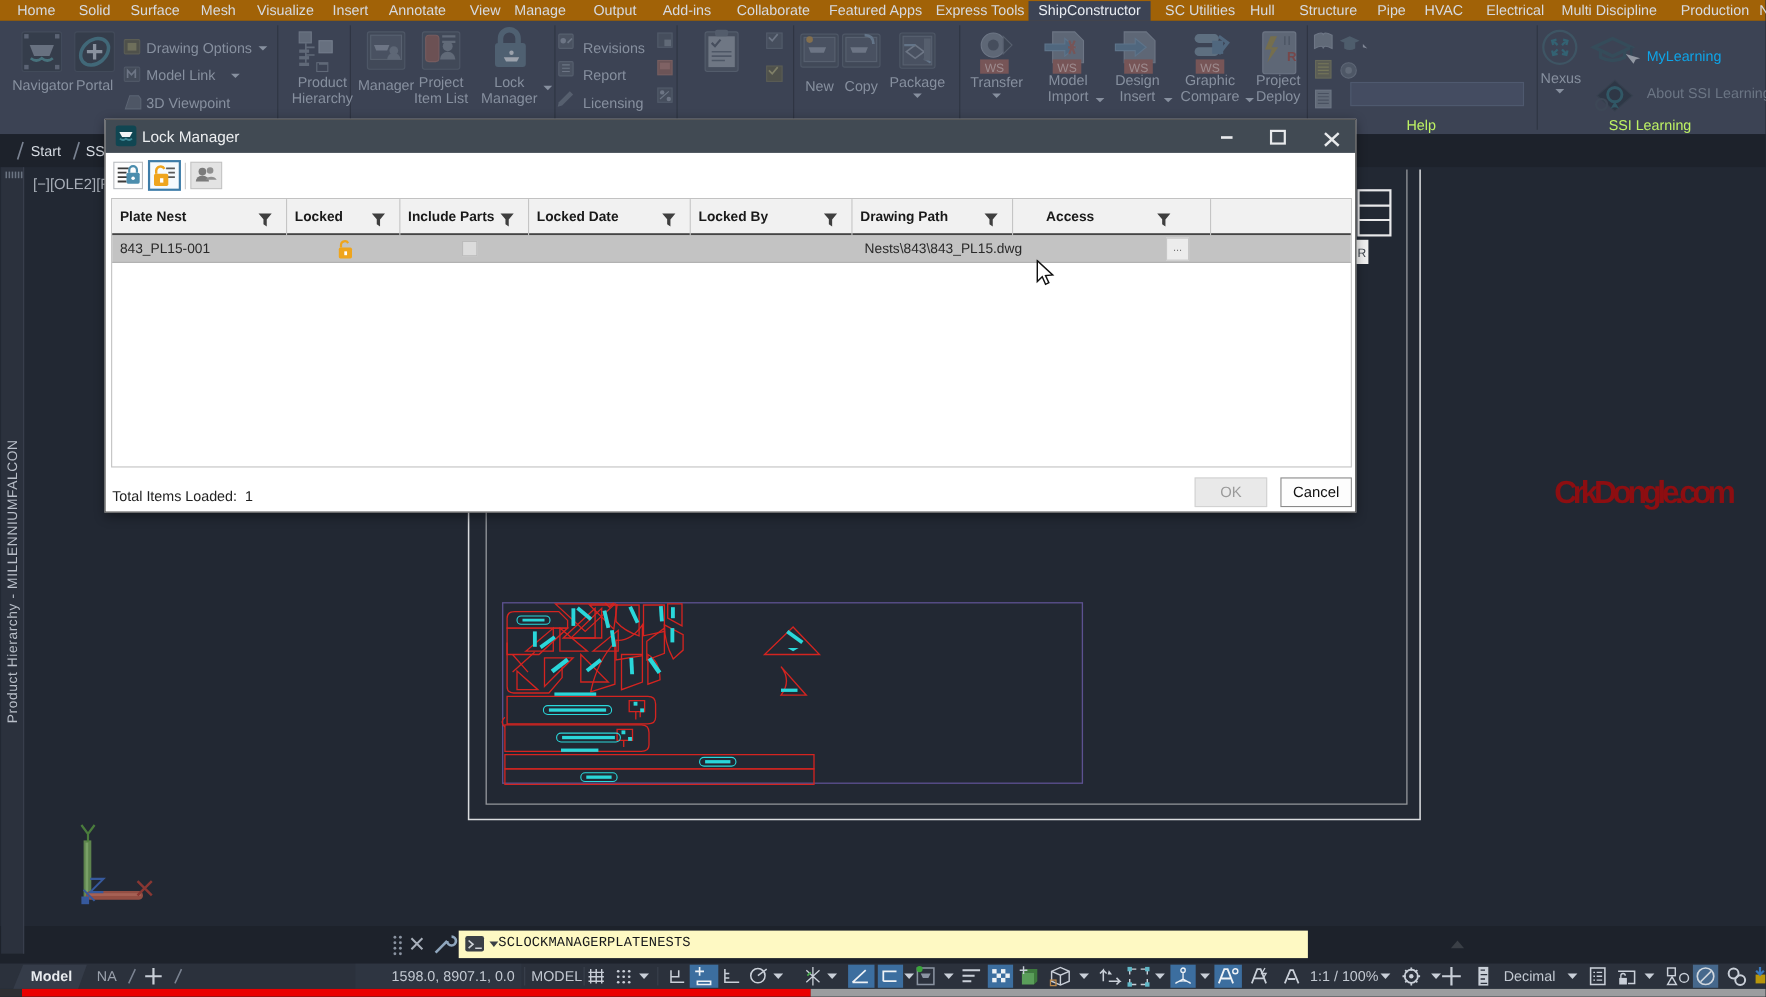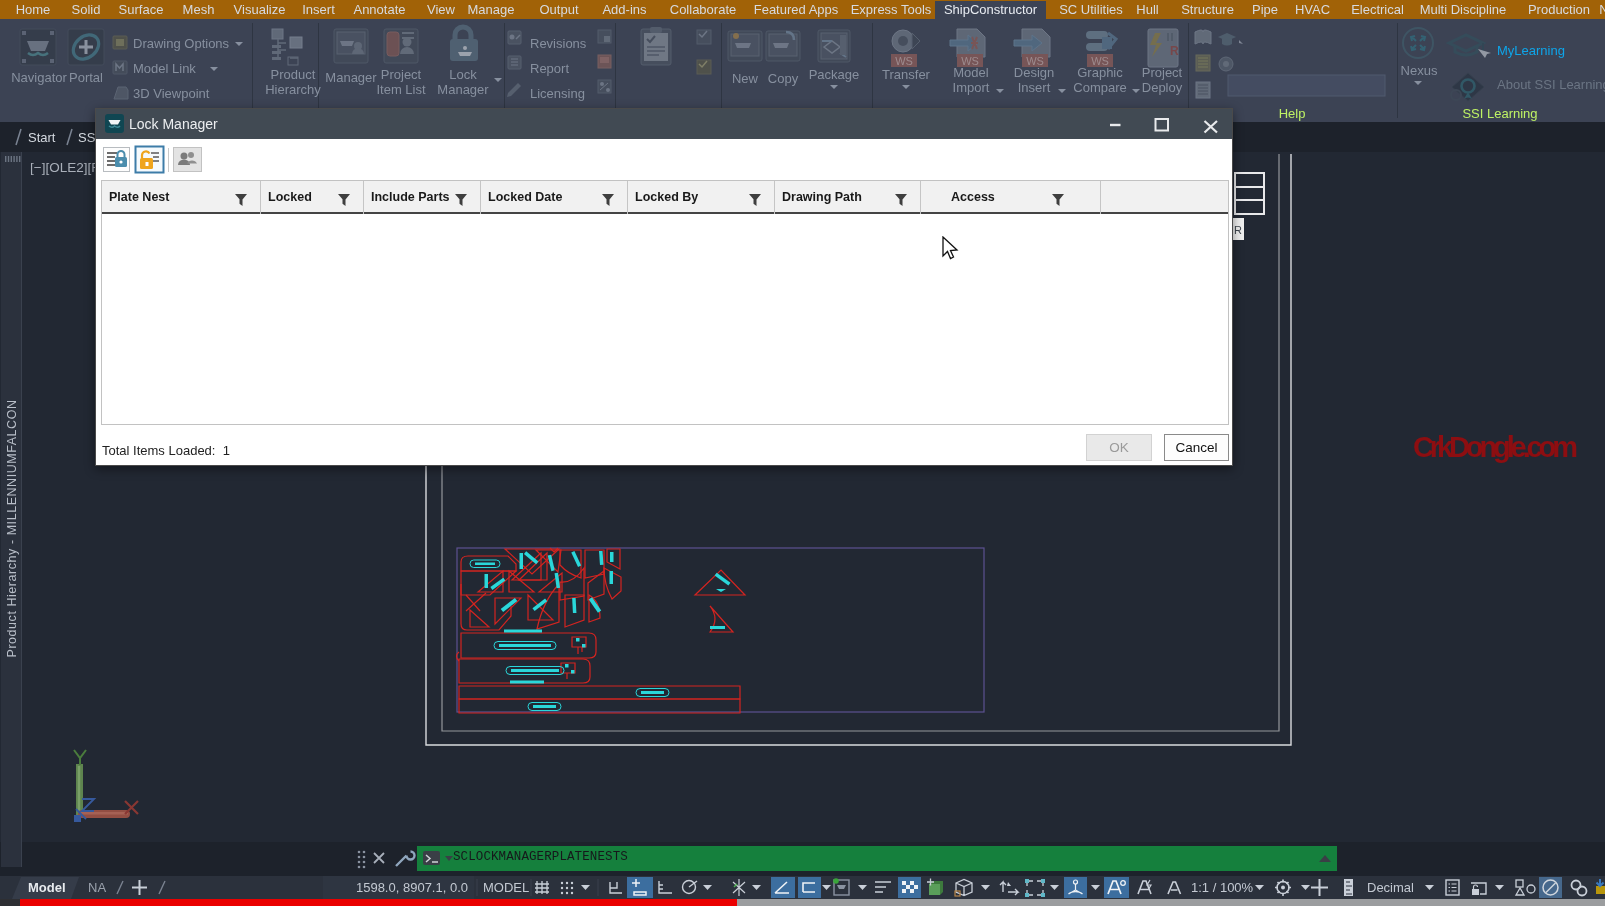--- a/index.html
+++ b/index.html
@@ -23,21 +23,21 @@
   
   #palette { position:absolute; left:1px; top:0px; width:21px; height:715px; background:#2b313d; border-right:1px solid #3a414e; z-index:3; }
   #paltext { position:absolute; left:-119px; top:365px; width:260px; height:21px;
     transform:rotate(-90deg); transform-origin:130px 10.5px;
     font-size:12.5px; letter-spacing:0.55px; color:#b9bfc9; text-align:left; line-height:21px; }
   
   #dialog { position:absolute; left:95px; top:108px; width:1138px; height:358px; background:#fff; border:1px solid #4a4a4a; box-shadow:0 3px 10px rgba(0,0,0,0.45); }
   #dtitle { position:absolute; left:0; top:0; width:100%; height:30px; background:#414a53; }
   
   #cmdbar { position:absolute; left:0; top:842px; width:1605px; height:34px; background:#1d222b; }
-  #cmdbox { position:absolute; left:417px; top:4px; width:920px; height:25px; background:#15803d; }
+  #cmdbox { position:absolute; left:417px; top:4px; width:772px; height:25px; background:#fef9c3; }
   
   #statusbar { position:absolute; left:0; top:876px; width:1605px; height:23px; background:#2b313c; }
   .hcell { position:absolute; top:0; height:33px; font-size:12.5px; font-weight:bold; color:#191919;
            line-height:33px; padding-left:7px; border-right:1px solid #c5c5c5; }
   
   #progress { position:absolute; left:0; top:899px; width:1605px; height:7px; background:#2e2f33; }
   #progressred { position:absolute; left:20px; top:0; width:717px; height:7px; background:#ea0000; }
 </style>
 </head>
 <body>
@@ -443,20 +443,31 @@
         <path d="M133 13 h12 l-4.5 5.5 v6.5 l-3 -2.2 v-4.5 z"></path>
           <path d="M236 13 h12 l-4.5 5.5 v6.5 l-3 -2.2 v-4.5 z"></path>
         <path d="M353 13 h12 l-4.5 5.5 v6.5 l-3 -2.2 v-4.5 z"></path>
           <path d="M500 13 h12 l-4.5 5.5 v6.5 l-3 -2.2 v-4.5 z"></path>
         <path d="M647 13 h12 l-4.5 5.5 v6.5 l-3 -2.2 v-4.5 z"></path>
           <path d="M793 13 h12 l-4.5 5.5 v6.5 l-3 -2.2 v-4.5 z"></path>
         <path d="M950 13 h12 l-4.5 5.5 v6.5 l-3 -2.2 v-4.5 z"></path>
       </g>
     </svg>
 
+    <div style="position:absolute;left:0;top:33px;width:100%;height:25px;background:#c3c3c3;border-bottom:1px solid #b0b0b0;">
+      <div style="position:absolute;left:7px;top:5px;font-size:12.5px;color:#2a2a2a;">843_PL15-001</div>
+      <svg width="20" height="20" style="position:absolute;left:203px;top:3px">
+        <rect x="3" y="8" width="12" height="10" rx="1.5" fill="#efa51d"></rect>
+        <path d="M5 8 v-2.5 a3.5 3.5 0 0 1 6.5 -1.5" stroke="#efa51d" stroke-width="2" fill="none"></path>
+        <rect x="8" y="11.5" width="2.5" height="3.5" fill="#fff"></rect>
+      </svg>
+      <div style="position:absolute;left:318px;top:5px;width:14px;height:14px;background:#dcdcdc;border:1px solid #bbb;"></div>
+      <div style="position:absolute;left:684px;top:5px;font-size:12.5px;color:#2a2a2a;">Nests\843\843_PL15.dwg</div>
+      <div style="position:absolute;left:958px;top:2px;width:21px;height:21px;background:#ececec;border:1px solid #c8c8c8;color:#777;font-size:10px;text-align:center;line-height:18px;">...</div>
+    </div>
 
     <svg width="20" height="26" style="position:absolute;left:839px;top:55px">
       <path d="M2 1 L2 20 L6.5 15.5 L9.5 22.5 L12.5 21 L9.5 14.5 L16 14 Z" fill="#fff" stroke="#111" stroke-width="1.3"></path>
     </svg>
   </div>
 
   <div style="position:absolute;left:6px;top:334px;font-size:13px;color:#222;">Total Items Loaded:&nbsp;&nbsp;1</div>
   <div style="position:absolute;left:990px;top:325px;width:66px;height:27px;background:#e9e9e9;border:1px solid #d2d2d2;color:#9a9a9a;font-size:13.5px;text-align:center;line-height:25px;">OK</div>
   <div style="position:absolute;left:1068px;top:325px;width:65px;height:27px;background:#fdfdfd;border:1px solid #8a8a8a;color:#111;font-size:13.5px;text-align:center;line-height:25px;">Cancel</div>
 </div>

